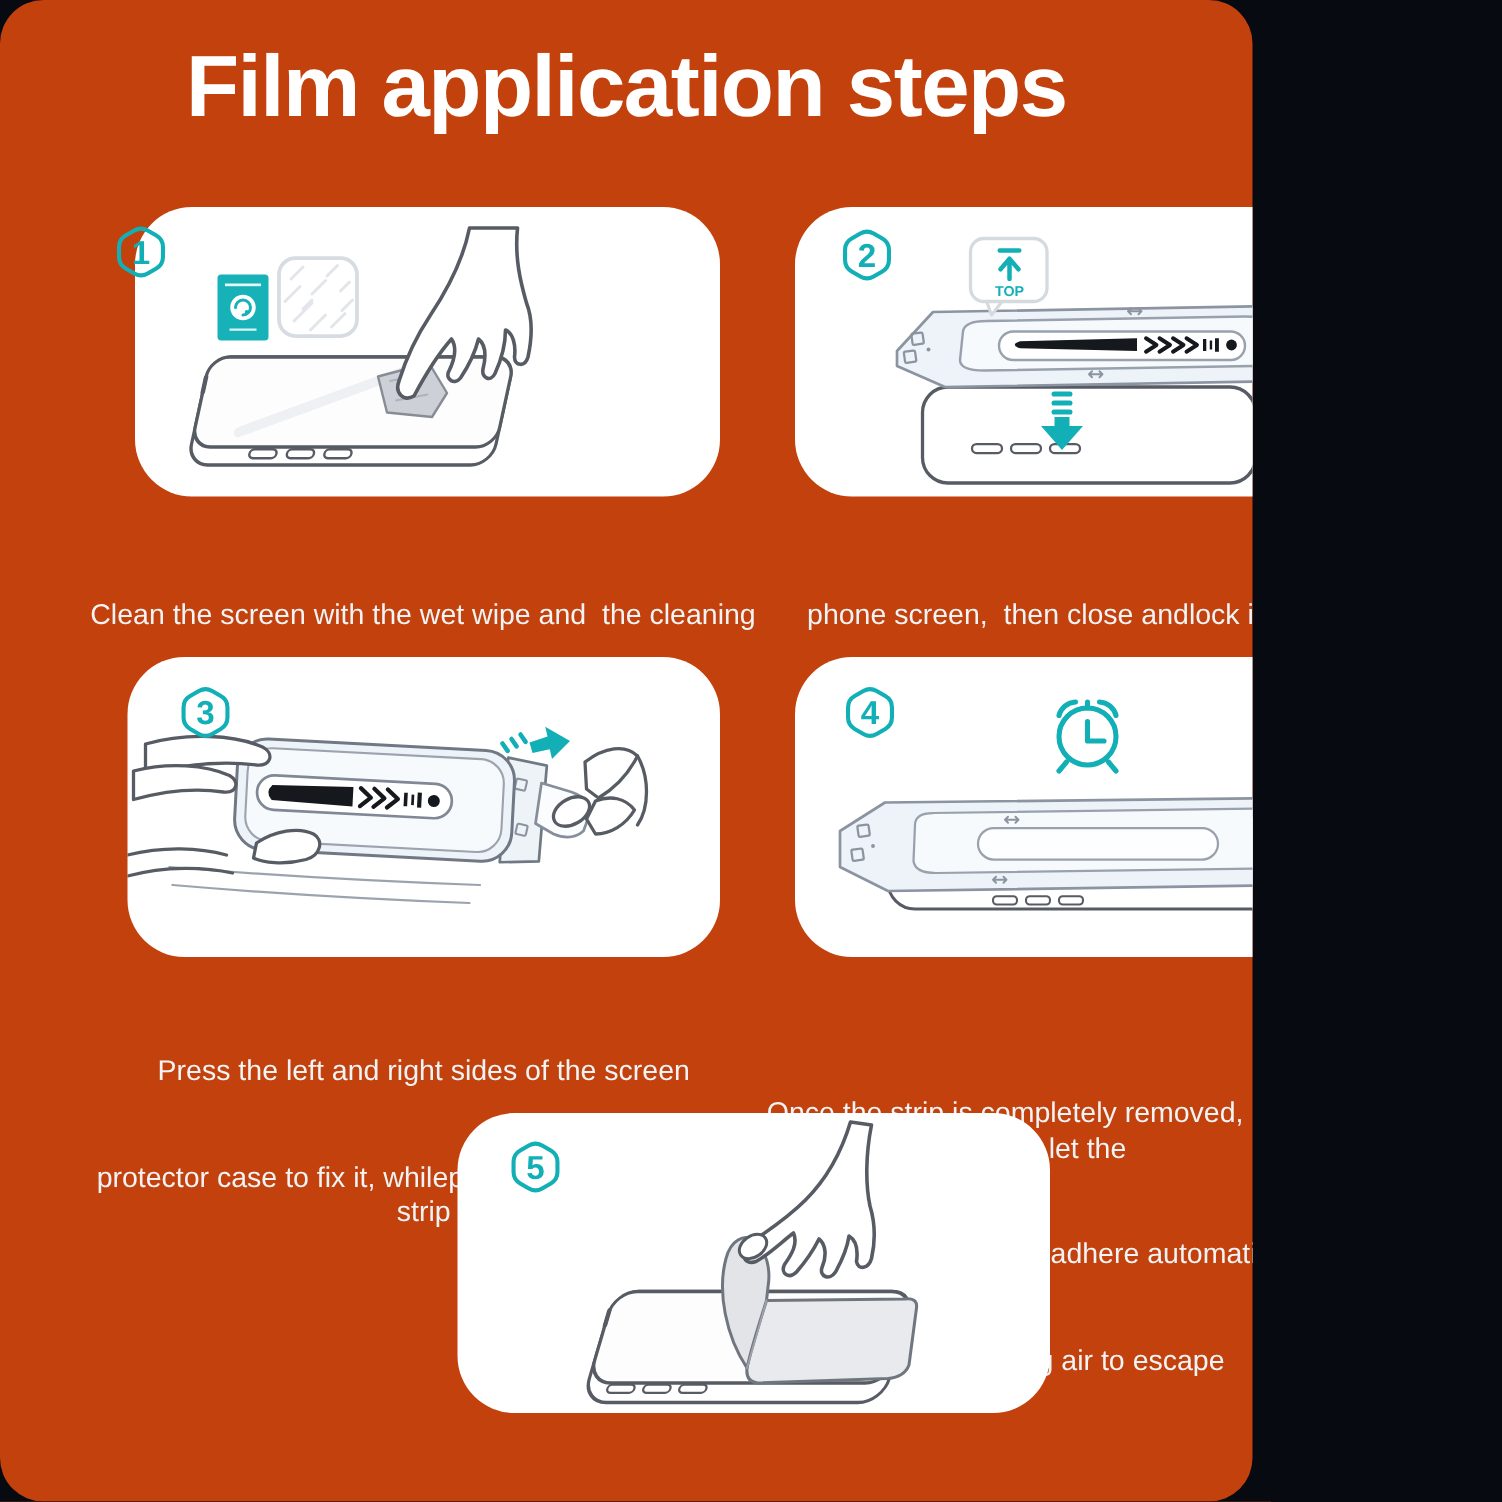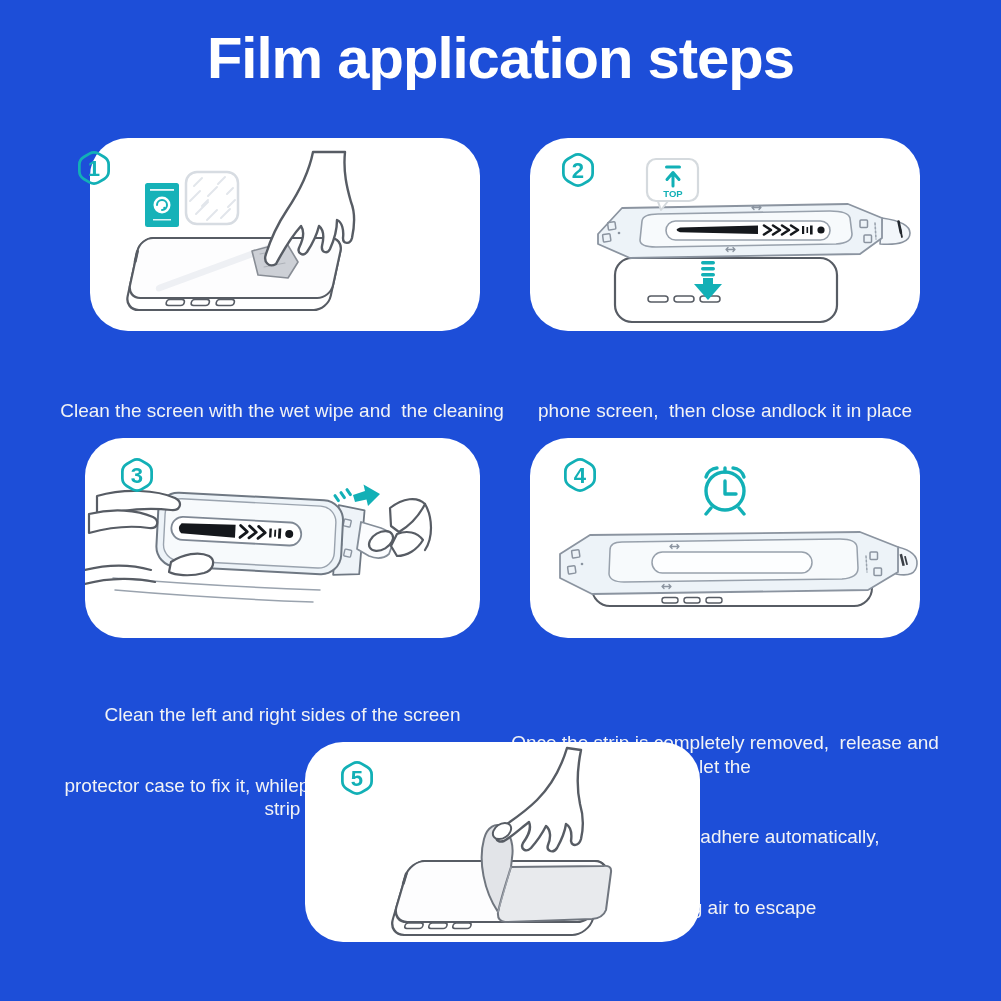--- a/index.html
+++ b/index.html
@@ -1,17 +1,17 @@
 <!DOCTYPE html>
 <html><head>
 <meta charset="utf-8">
 <style>
   html,body{margin:0;padding:0;background:#070a11;}
-  .stage{position:relative;width:1001px;height:1001px;background:#1d4ed8;overflow:hidden;
-         font-family:"Liberation Sans",sans-serif;}
+  .stage{position:relative;width:835px;height:1001px;background:#c2410c;overflow:hidden;
+         font-family:"Liberation Sans",sans-serif;border-radius:29px;}
   .title{position:absolute;top:24px;left:0;width:100%;text-align:center;color:#ffffff;
          font-size:58px;font-weight:800;letter-spacing:-1px;}
   .card{position:absolute;background:#ffffff;border-radius:38px;}
   .card svg.illu{position:absolute;left:0;top:0;width:100%;height:100%;}
   .badge{position:absolute;width:40px;height:40px;z-index:5;}
   .badge text{font-family:"Liberation Sans",sans-serif;font-size:21px;font-weight:600;}
   .caption{position:absolute;color:#f2f3f5;font-size:19px;line-height:23.5px;text-align:center;
            white-space:pre-wrap;font-weight:400;}
   .ln{display:block;}
 </style>
@@ -255,21 +255,21 @@
         </g>
       </g>
     </svg>
     <svg class="badge" style="left:30px;top:17px;" viewBox="0 0 38 38">
       <path d="M23.2 5.4 L28.7 8.6 Q32.9 11 32.9 15.8 L32.9 22.2 Q32.9 27 28.7 29.4 L23.2 32.6 Q19 35 14.8 32.6 L9.3 29.4 Q5.1 27 5.1 22.2 L5.1 15.8 Q5.1 11 9.3 8.6 L14.8 5.4 Q19 3 23.2 5.4 Z" fill="none" stroke="#12b0b6" stroke-width="2.6"></path>
       <text x="19" y="26.5" text-anchor="middle" fill="#12b0b6">4</text>
     </svg>
   </div>
 
   <div class="caption" style="left:60px;top:656px;width:445px;">
-    <span class="ln">Clean the left and right sides of the screen</span>
+    <span class="ln">Press the left and right sides of the screen</span>
     <span class="ln">protector case to fix it, whilepulling out the outer film strip</span>
   </div>
 
   <div class="caption" style="left:505px;top:684px;width:440px;">
     <span class="ln">Once the strip is completely removed,  release and let the</span>
     <span class="ln">temperedglass adhere automatically,</span>
     <span class="ln">allowing air to escape</span>
   </div>
 
   <div class="card" style="left:305px;top:742px;width:395px;height:200px;">

